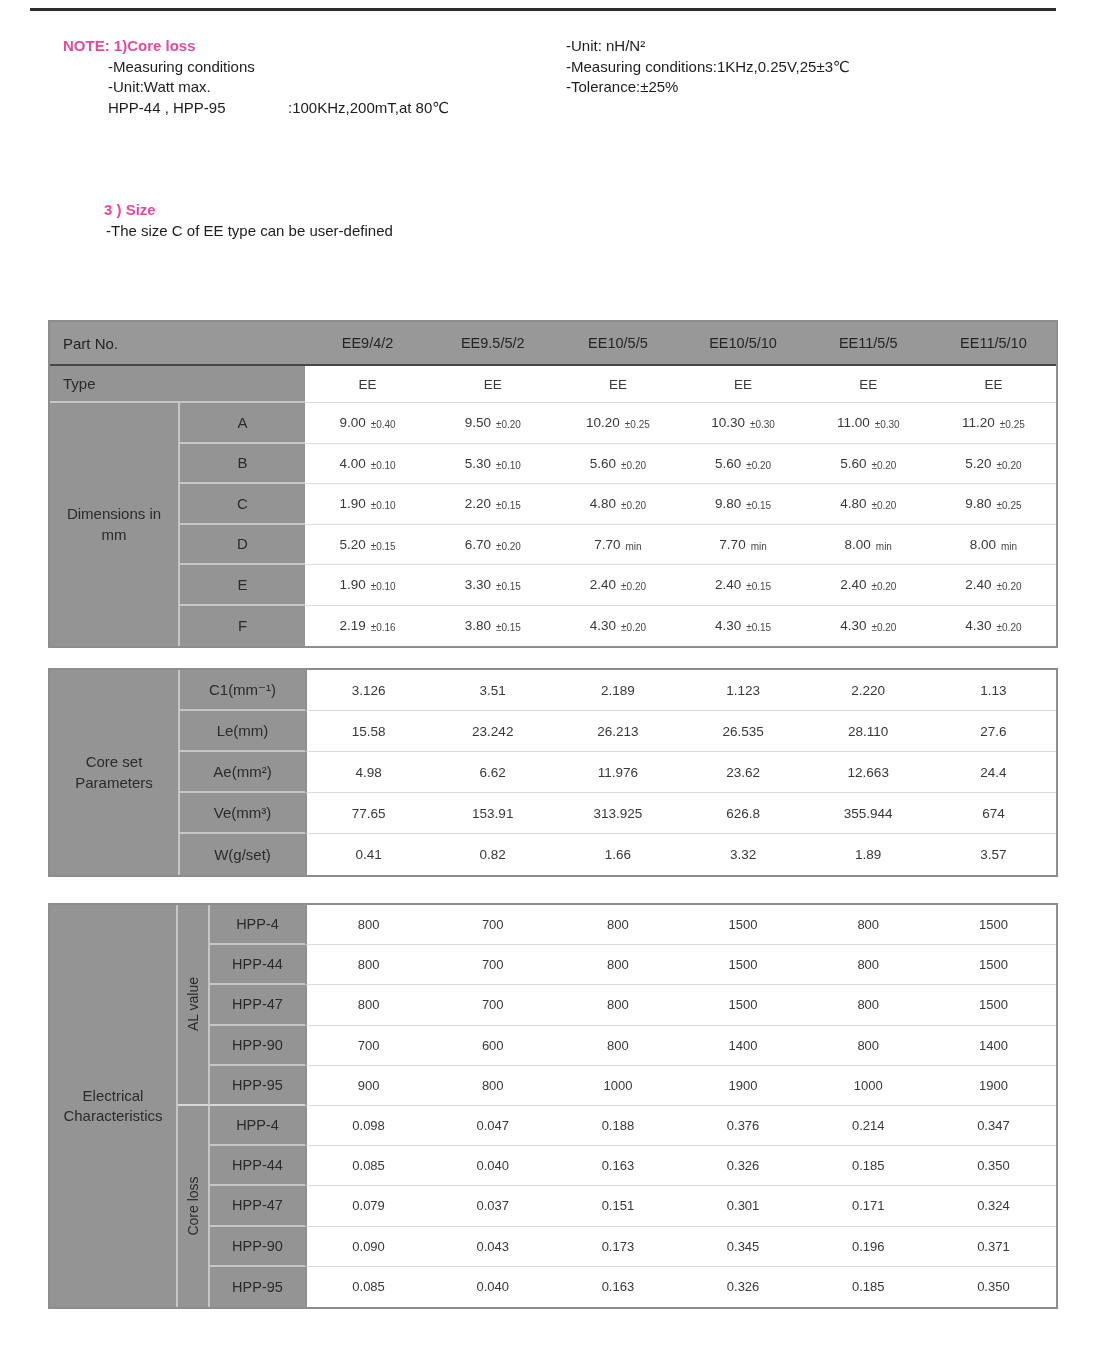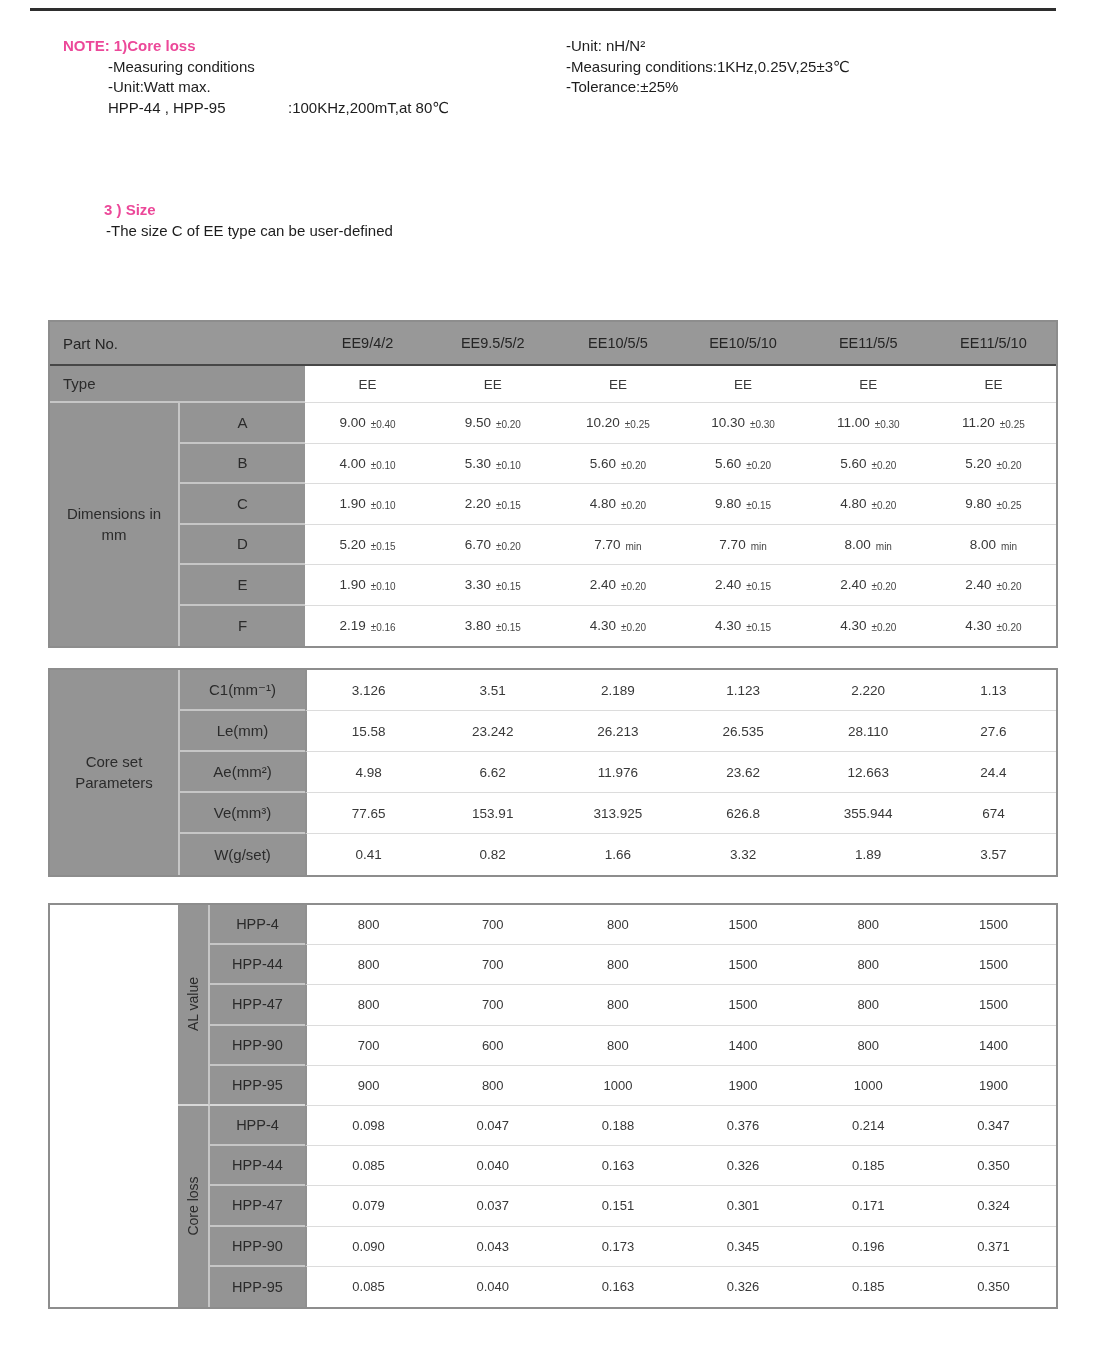--- a/index.html
+++ b/index.html
@@ -275,20 +275,21 @@
       <div class="cell wcell" style="grid-area: 4 / 8;">674</div>
       <div class="cell glabel" style="grid-area: 5 / 2;">W(g/set)</div>
       <div class="cell wcell nb dleft" style="grid-area: 5 / 3; text-align: center;">0.41</div>
       <div class="cell wcell nb" style="grid-area: 5 / 4;">0.82</div>
       <div class="cell wcell nb" style="grid-area: 5 / 5;">1.66</div>
       <div class="cell wcell nb" style="grid-area: 5 / 6;">3.32</div>
       <div class="cell wcell nb" style="grid-area: 5 / 7;">1.89</div>
       <div class="cell wcell nb" style="grid-area: 5 / 8;">3.57</div>
     </div>
   <div id="elec-table" class="abs grid">
+      <div class="cell glabel rsep wrapc" style="grid-area: 1 / 1 / 11;">Electrical Characteristics</div>
       <div class="cell glabel rsep groupline" style="grid-area: 1 / 2 / 6;">
         <span class="rot">AL value</span>
       </div>
       <div class="cell glabel hpp lsep" style="grid-area: 1 / 3;">HPP-4</div>
       <div class="cell wcell elec dleft" style="grid-area: 1 / 4;">800</div>
       <div class="cell wcell elec" style="grid-area: 1 / 5;">700</div>
       <div class="cell wcell elec" style="grid-area: 1 / 6;">800</div>
       <div class="cell wcell elec" style="grid-area: 1 / 7;">1500</div>
       <div class="cell wcell elec" style="grid-area: 1 / 8;">800</div>
       <div class="cell wcell elec" style="grid-area: 1 / 9;">1500</div>

